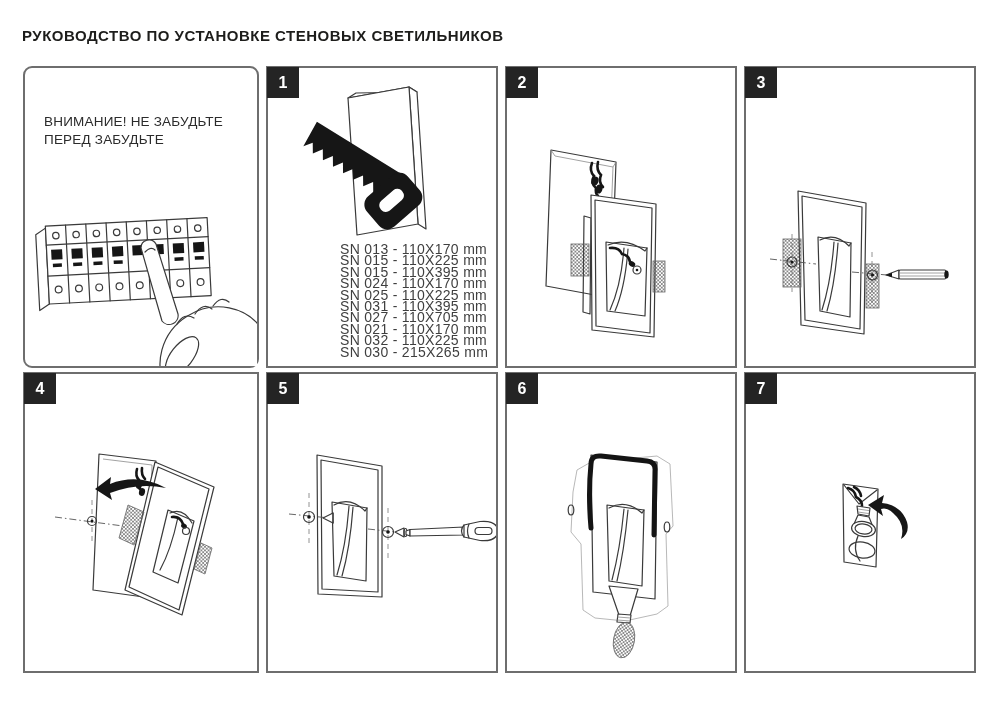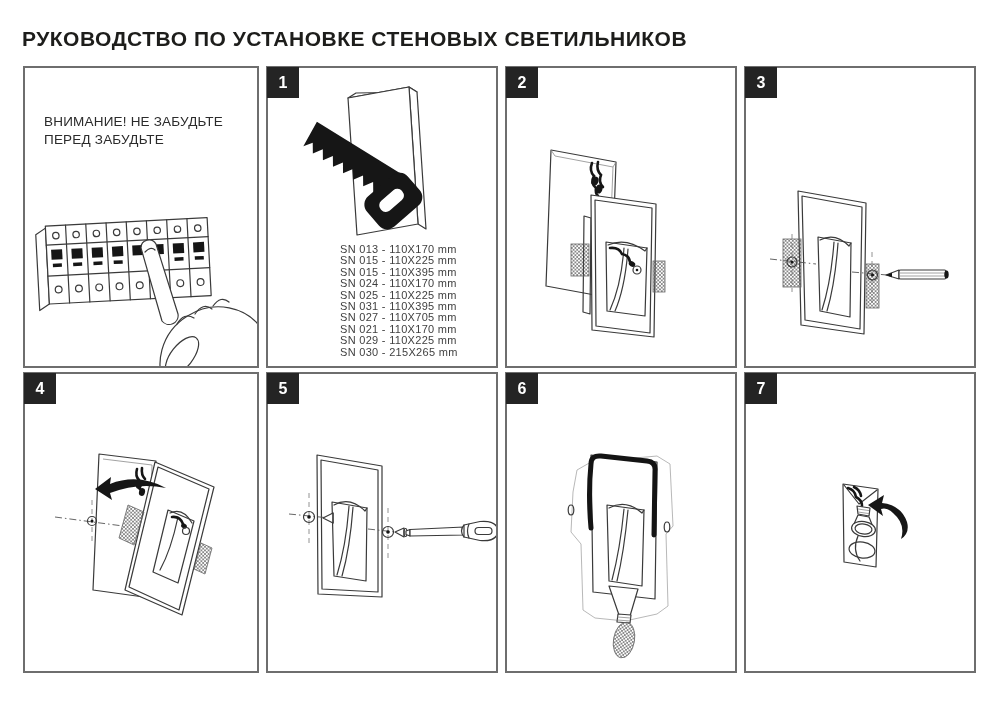--- a/index.html
+++ b/index.html
@@ -1,24 +1,24 @@
 <!DOCTYPE html>
 <html><head>
 <meta charset="utf-8">
 <style>
   html,body{margin:0;padding:0;background:#fff;}
   body{width:1000px;height:708px;position:relative;font-family:"Liberation Sans",sans-serif;overflow:hidden;}
-  .page-title{position:absolute;left:22px;top:27px;font-size:21px;font-weight:bold;letter-spacing:.5px;color:#1d1d1b;}
+  .page-title{position:absolute;left:22px;top:27px;font-size:15px;font-weight:bold;letter-spacing:.5px;color:#1d1d1b;}
   .grid{position:absolute;left:23px;top:66px;width:953px;height:607px;}
   .panel{position:absolute;border:2px solid #6e6e6e;background:#fff;box-sizing:border-box;}
   .badge{position:absolute;top:-1px;left:-1px;width:32px;height:31px;background:#242424;color:#fff;
          display:flex;align-items:center;justify-content:center;font-size:16px;font-weight:bold;z-index:3;}
   .warn-text{position:absolute;left:19px;top:45px;font-size:13.5px;line-height:1.33;color:#2b2b2b;letter-spacing:.2px;}
   .fig{position:absolute;left:0;top:0;width:100%;height:100%;}
-  .sizes{position:absolute;left:72px;top:176px;font-size:11px;line-height:11.4px;color:#3f3f3f;letter-spacing:.3px;white-space:nowrap;}
+  .sizes{position:absolute;left:72px;top:176px;font-size:14px;line-height:11.4px;color:#3f3f3f;letter-spacing:.3px;white-space:nowrap;}
   svg .ln{stroke:#3a3a3a;stroke-width:1.2;fill:none;stroke-linejoin:round;stroke-linecap:round;}
   svg .thin{stroke:#8a8a8a;stroke-width:.8;fill:none;}
   svg .rough{stroke:#b0b0b0;stroke-width:.9;fill:none;stroke-linejoin:round;}
   svg .wfill{fill:#fff;stroke:#3a3a3a;stroke-width:1.2;stroke-linejoin:round;}
   svg .blk{fill:#161616;stroke:none;}
   svg .wire{stroke:#161616;stroke-width:2.6;fill:none;stroke-linecap:round;}
   svg .dashdot{stroke:#555;stroke-width:.9;fill:none;stroke-dasharray:7 3 1.5 3;}
   svg .vdash{stroke:#777;stroke-width:.8;fill:none;stroke-dasharray:5 4;}
   svg .hatchbox{fill:url(#hatch);stroke:#666;stroke-width:.8;}
   svg .seal{stroke:#141414;stroke-width:5;fill:none;stroke-linecap:round;}
@@ -31,21 +31,21 @@
     <pattern id="hatch" width="3.6" height="3.6" patternUnits="userSpaceOnUse">
       <path d="M0,3.6 L3.6,0 M0,0 L3.6,3.6" stroke="#4a4a4a" stroke-width="0.6"></path>
     </pattern>
   </defs>
 </svg>
 
 <div class="page-title">РУКОВОДСТВО ПО УСТАНОВКЕ СТЕНОВЫХ СВЕТИЛЬНИКОВ</div>
 
 <div class="grid">
 
-  <div class="panel" style="left:0;top:0;width:236px;height:302px;">
+  <div class="panel" style="left:0;top:0;width:236px;height:302px;border-radius:9px;">
     <div class="warn-text">
       <div>ВНИМАНИЕ! НЕ ЗАБУДЬТЕ</div>
       <div>ПЕРЕД ЗАБУДЬТЕ</div>
     </div>
     <svg class="fig" style="top:128px;height:170px;" viewBox="0 0 232 170">
       <g transform="rotate(-3 100 60)">
         <polygon class="wfill" points="12,34 22,28 22,104 12,110"></polygon>
         <rect class="wfill" x="22" y="26" width="162" height="78"></rect>
         <line class="ln" x1="22" y1="45" x2="184" y2="45"></line>
         <line class="ln" x1="22" y1="76" x2="184" y2="76"></line>
@@ -116,21 +116,21 @@
     </svg>
     <div class="sizes">
       <div>SN 013 - 110X170 mm</div>
       <div>SN 015 - 110X225 mm</div>
       <div>SN 015 - 110X395 mm</div>
       <div>SN 024 - 110X170 mm</div>
       <div>SN 025 - 110X225 mm</div>
       <div>SN 031 - 110X395 mm</div>
       <div>SN 027 - 110X705 mm</div>
       <div>SN 021 - 110X170 mm</div>
-      <div>SN 029 - 110X225 mm</div>
+      <div>SN 032 - 110X225 mm</div>
       <div>SN 030 - 215X265 mm</div>
     </div>
   </div>
 
   <div class="panel" style="left:482px;top:0;width:232px;height:302px;">
     <div class="badge">2</div>
     <svg class="fig" viewBox="0 0 228 298">
       <polygon class="ln" points="44,82 109,94 104,230 39,218"></polygon>
       <path class="thin" d="M44,82 L48,88 L106,99 L109,94 M106,99 L101,226 L104,230"></path>
       <path class="wire" d="M85,95 q-3,8 2,13 q-4,7 2,12 q-1,5 2,8"></path>

